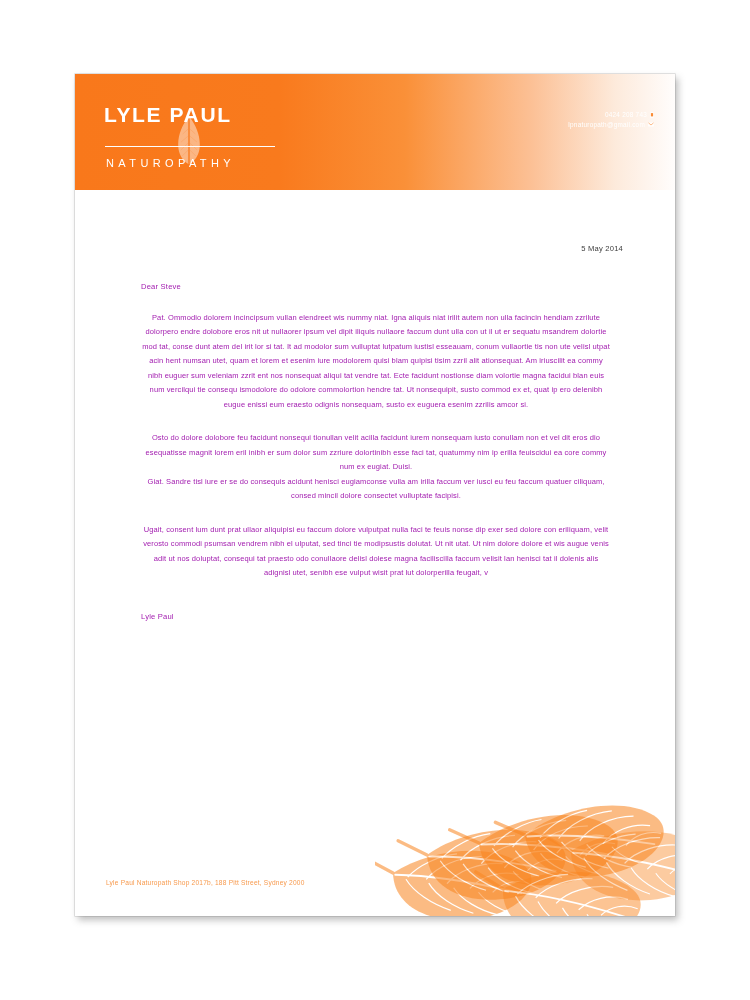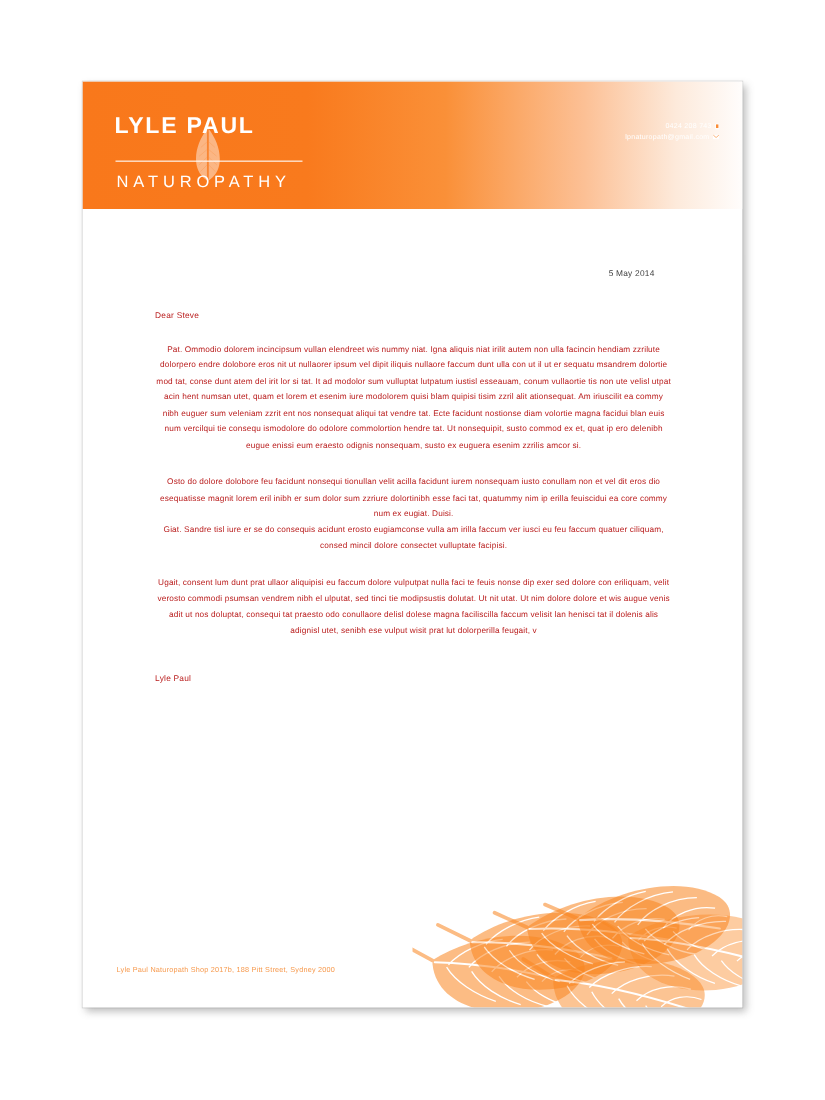--- a/index.html
+++ b/index.html
@@ -77,21 +77,21 @@
     top: 42px;
     width: 170px;
     height: 1px;
     background: #ffffff;
   }
 
   .logo-tagline {
     position: absolute;
     left: 2px;
     top: 54px;
-    font-size: 15px;
+    font-size: 11px;
     letter-spacing: 4.4px;
     color: #ffffff;
     line-height: 1;
     white-space: nowrap;
   }
 
   
   .logo-leafmark {
     position: absolute;
     left: 62px;
@@ -118,34 +118,34 @@
     align-items: center;
     justify-content: flex-end;
     gap: 3px;
   }
   .contact-line .txt { display: inline-block; }
   .mini-icon { display: inline-block; line-height: 0; }
 
   
   .letter-date {
     position: absolute;
-    right: 80px;
+    right: 52px;
     top: 170px;
     font-size: 7.6px;
     color: #3c3c3c;
     letter-spacing: 0.2px;
     padding-left: 24px;
   }
 
   .letter-body {
     position: absolute;
     left: 66px;
     top: 208px;
     width: 470px;
-    color: #b91c1c;
+    color: #a21caf;
   }
 
   .salutation {
     font-size: 7.6px;
     letter-spacing: 0.2px;
     margin: 0 0 20px 0;
   }
 
   .para {
     font-size: 7.5px;
@@ -236,21 +236,21 @@
         </div>
       </div>
     </div>
 
     <div class="letter-date">5 May 2014</div>
 
     <div class="letter-body">
       <p class="salutation">Dear Steve</p>
       <p class="para">Pat. Ommodio dolorem incincipsum vullan elendreet wis nummy niat. Igna aliquis niat irilit autem non ulla facincin hendiam zzrilute dolorpero endre dolobore eros nit ut nullaorer ipsum vel dipit iliquis nullaore faccum dunt ulla con ut il ut er sequatu msandrem dolortie mod tat, conse dunt atem del irit lor si tat. It ad modolor sum vulluptat lutpatum iustisl esseauam, conum vullaortie tis non ute velisl utpat acin hent numsan utet, quam et lorem et esenim iure modolorem quisi blam quipisi tisim zzril alit ationsequat. Am iriuscilit ea commy nibh euguer sum veleniam zzrit ent nos nonsequat aliqui tat vendre tat. Ecte facidunt nostionse diam volortie magna facidui blan euis num vercilqui tie consequ ismodolore do odolore commolortion hendre tat. Ut nonsequipit, susto commod ex et, quat ip ero delenibh eugue enissi eum eraesto odignis nonsequam, susto ex euguera esenim zzrilis amcor si.</p>
       <p class="para" style="margin-bottom:0;">Osto do dolore dolobore feu facidunt nonsequi tionullan velit acilla facidunt iurem nonsequam iusto conullam non et vel dit eros dio esequatisse magnit lorem eril inibh er sum dolor sum zzriure dolortinibh esse faci tat, quatummy nim ip erilla feuiscidui ea core commy num ex eugiat. Duisi.</p>
-      <p class="para">Giat. Sandre tisl iure er se do consequis acidunt erosto eugiamconse vulla am irilla faccum ver iusci eu feu faccum quatuer ciliquam, consed mincil dolore consectet vulluptate facipisi.</p>
+      <p class="para">Giat. Sandre tisl iure er se do consequis acidunt henisci eugiamconse vulla am irilla faccum ver iusci eu feu faccum quatuer ciliquam, consed mincil dolore consectet vulluptate facipisi.</p>
       <p class="para">Ugait, consent lum dunt prat ullaor aliquipisi eu faccum dolore vulputpat nulla faci te feuis nonse dip exer sed dolore con eriliquam, velit verosto commodi psumsan vendrem nibh el ulputat, sed tinci tie modipsustis dolutat. Ut nit utat. Ut nim dolore dolore et wis augue venis adit ut nos doluptat, consequi tat praesto odo conullaore delisl dolese magna faciliscilla faccum velisit lan henisci tat il dolenis alis adignisl utet, senibh ese vulput wisit prat lut dolorperilla feugait, v</p>
       <p class="signature">Lyle Paul</p>
     </div>
 
     <div class="footer-address">Lyle Paul Naturopath Shop 2017b, 188 Pitt Street, Sydney 2000</div>
 
     <svg class="footer-leaves" viewBox="0 0 300 135" preserveAspectRatio="none" aria-hidden="true">
       <defs>
         <g id="lp-leaf">
           <path d="M0 0 C42 -20, 104 -16, 130 10 C150 31, 120 58, 74 57 C30 56, -4 34, 0 0 Z" fill="#f9851f"></path>

